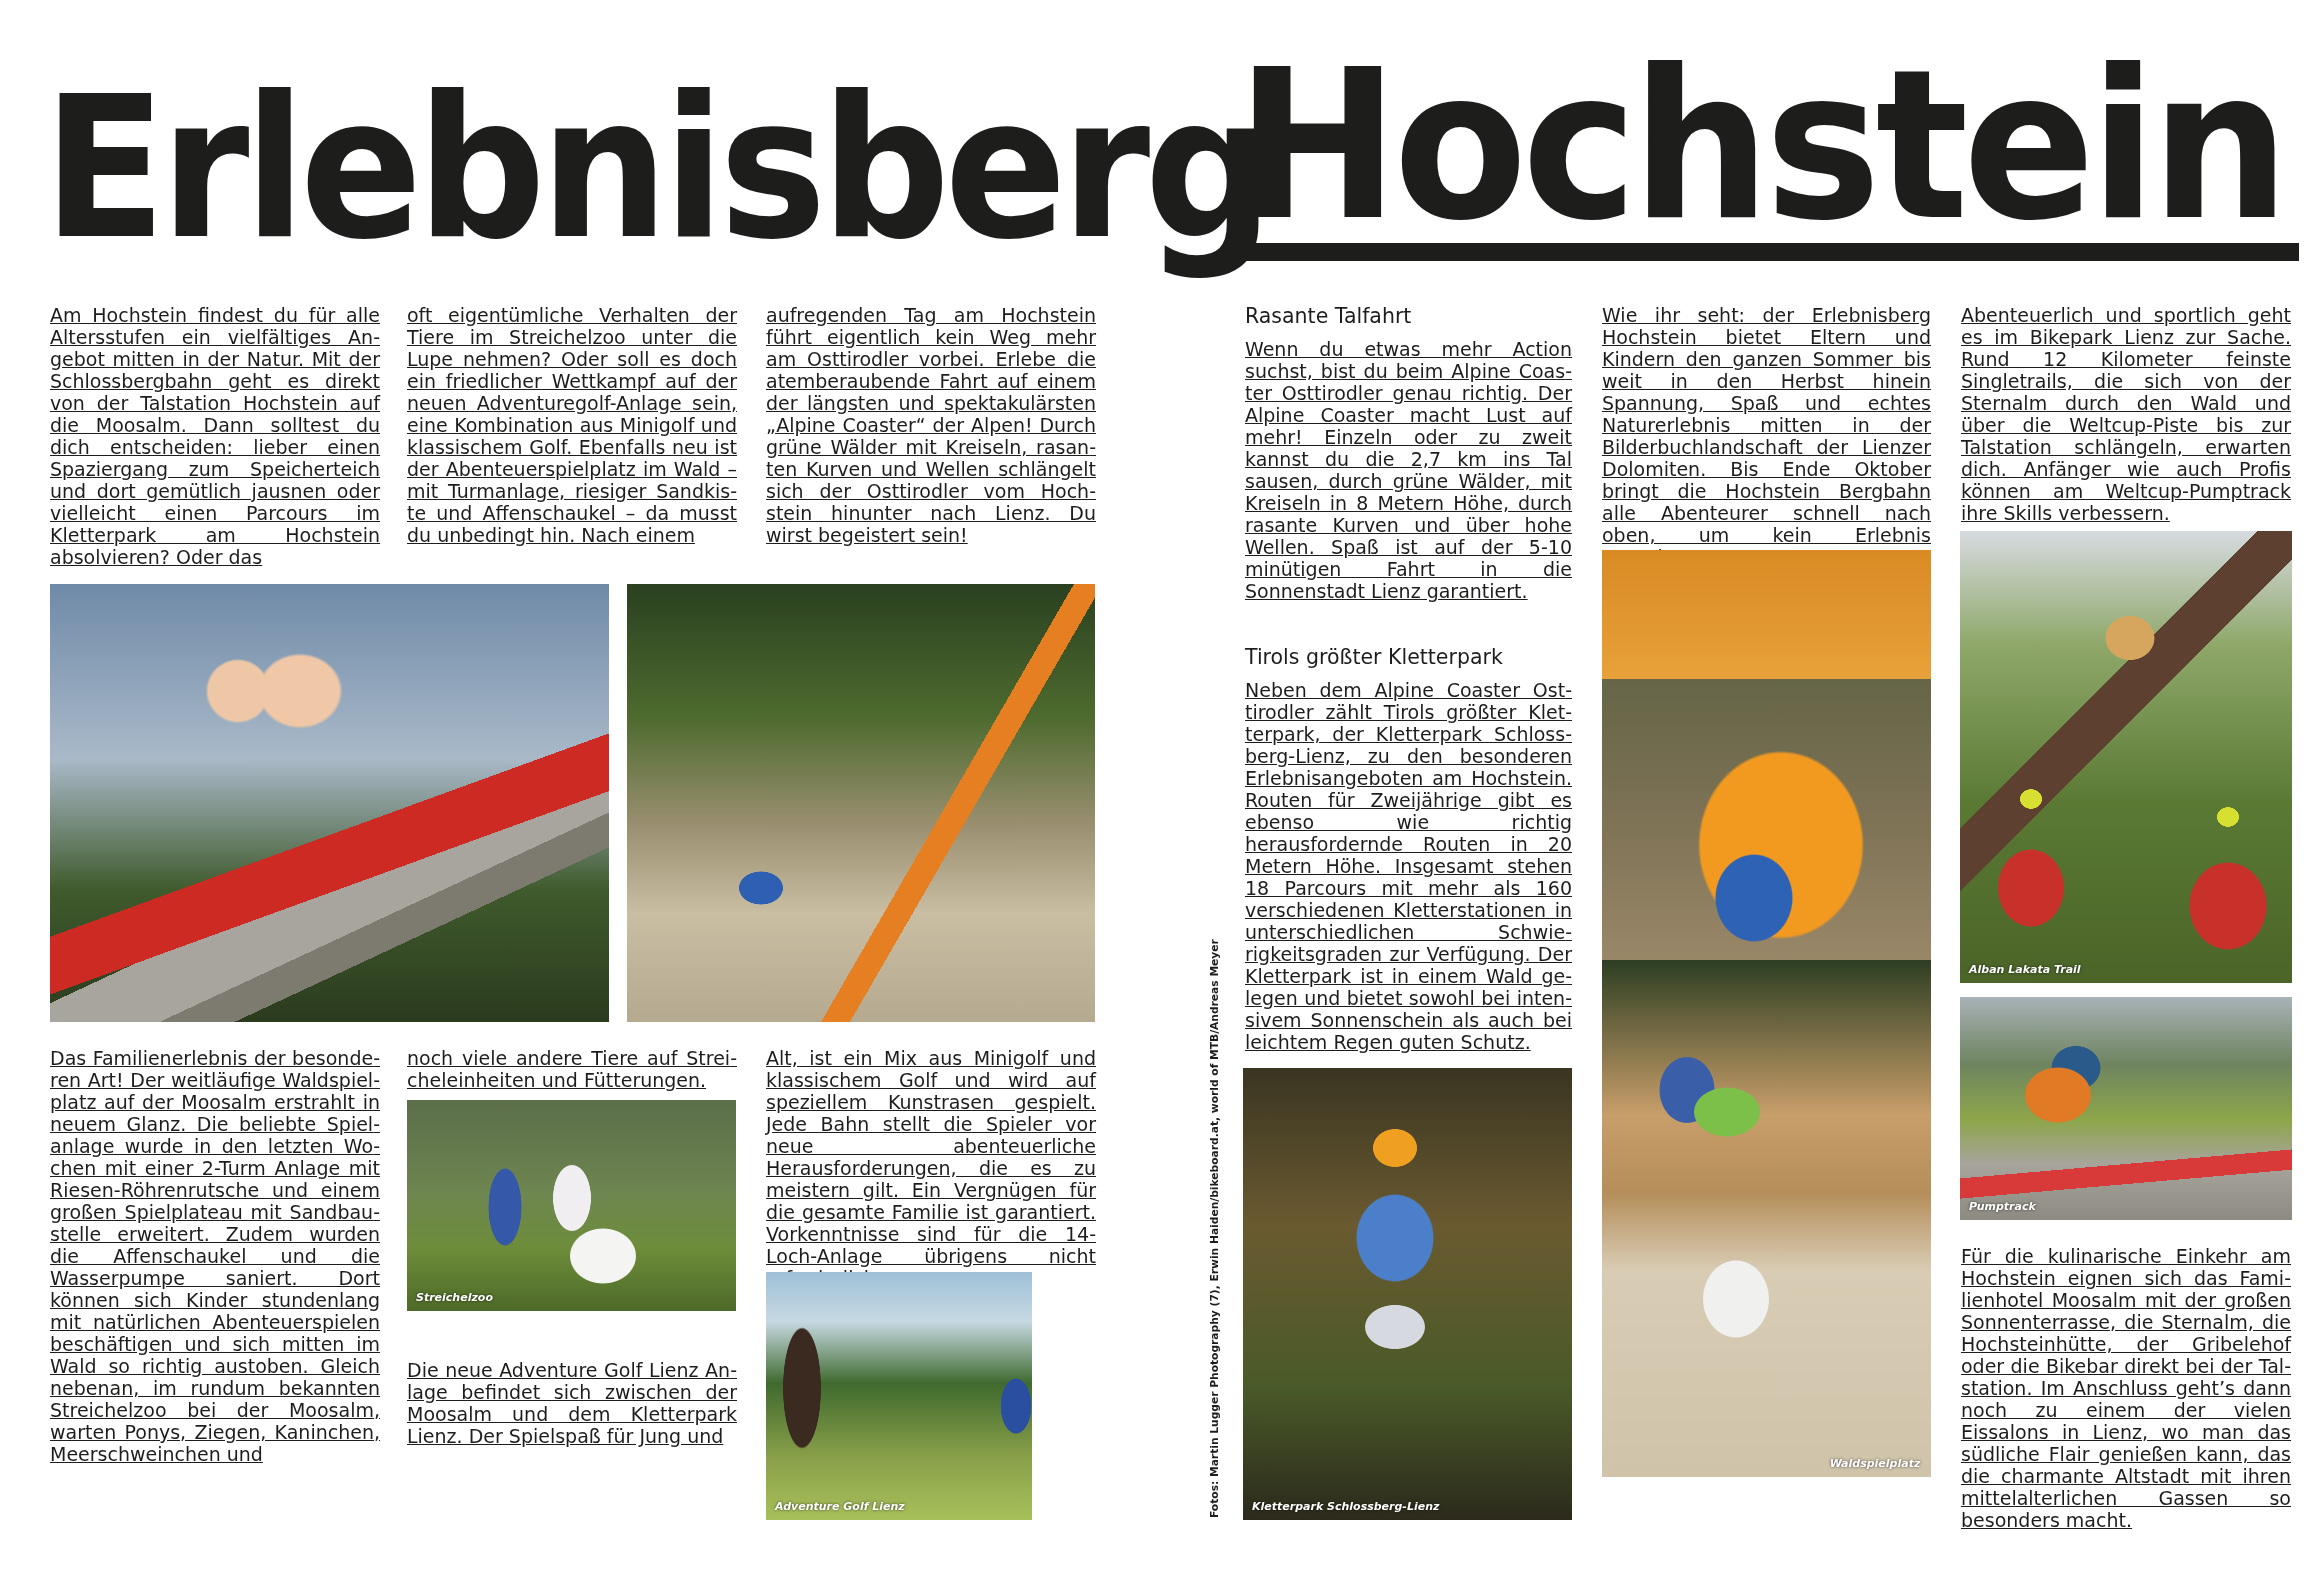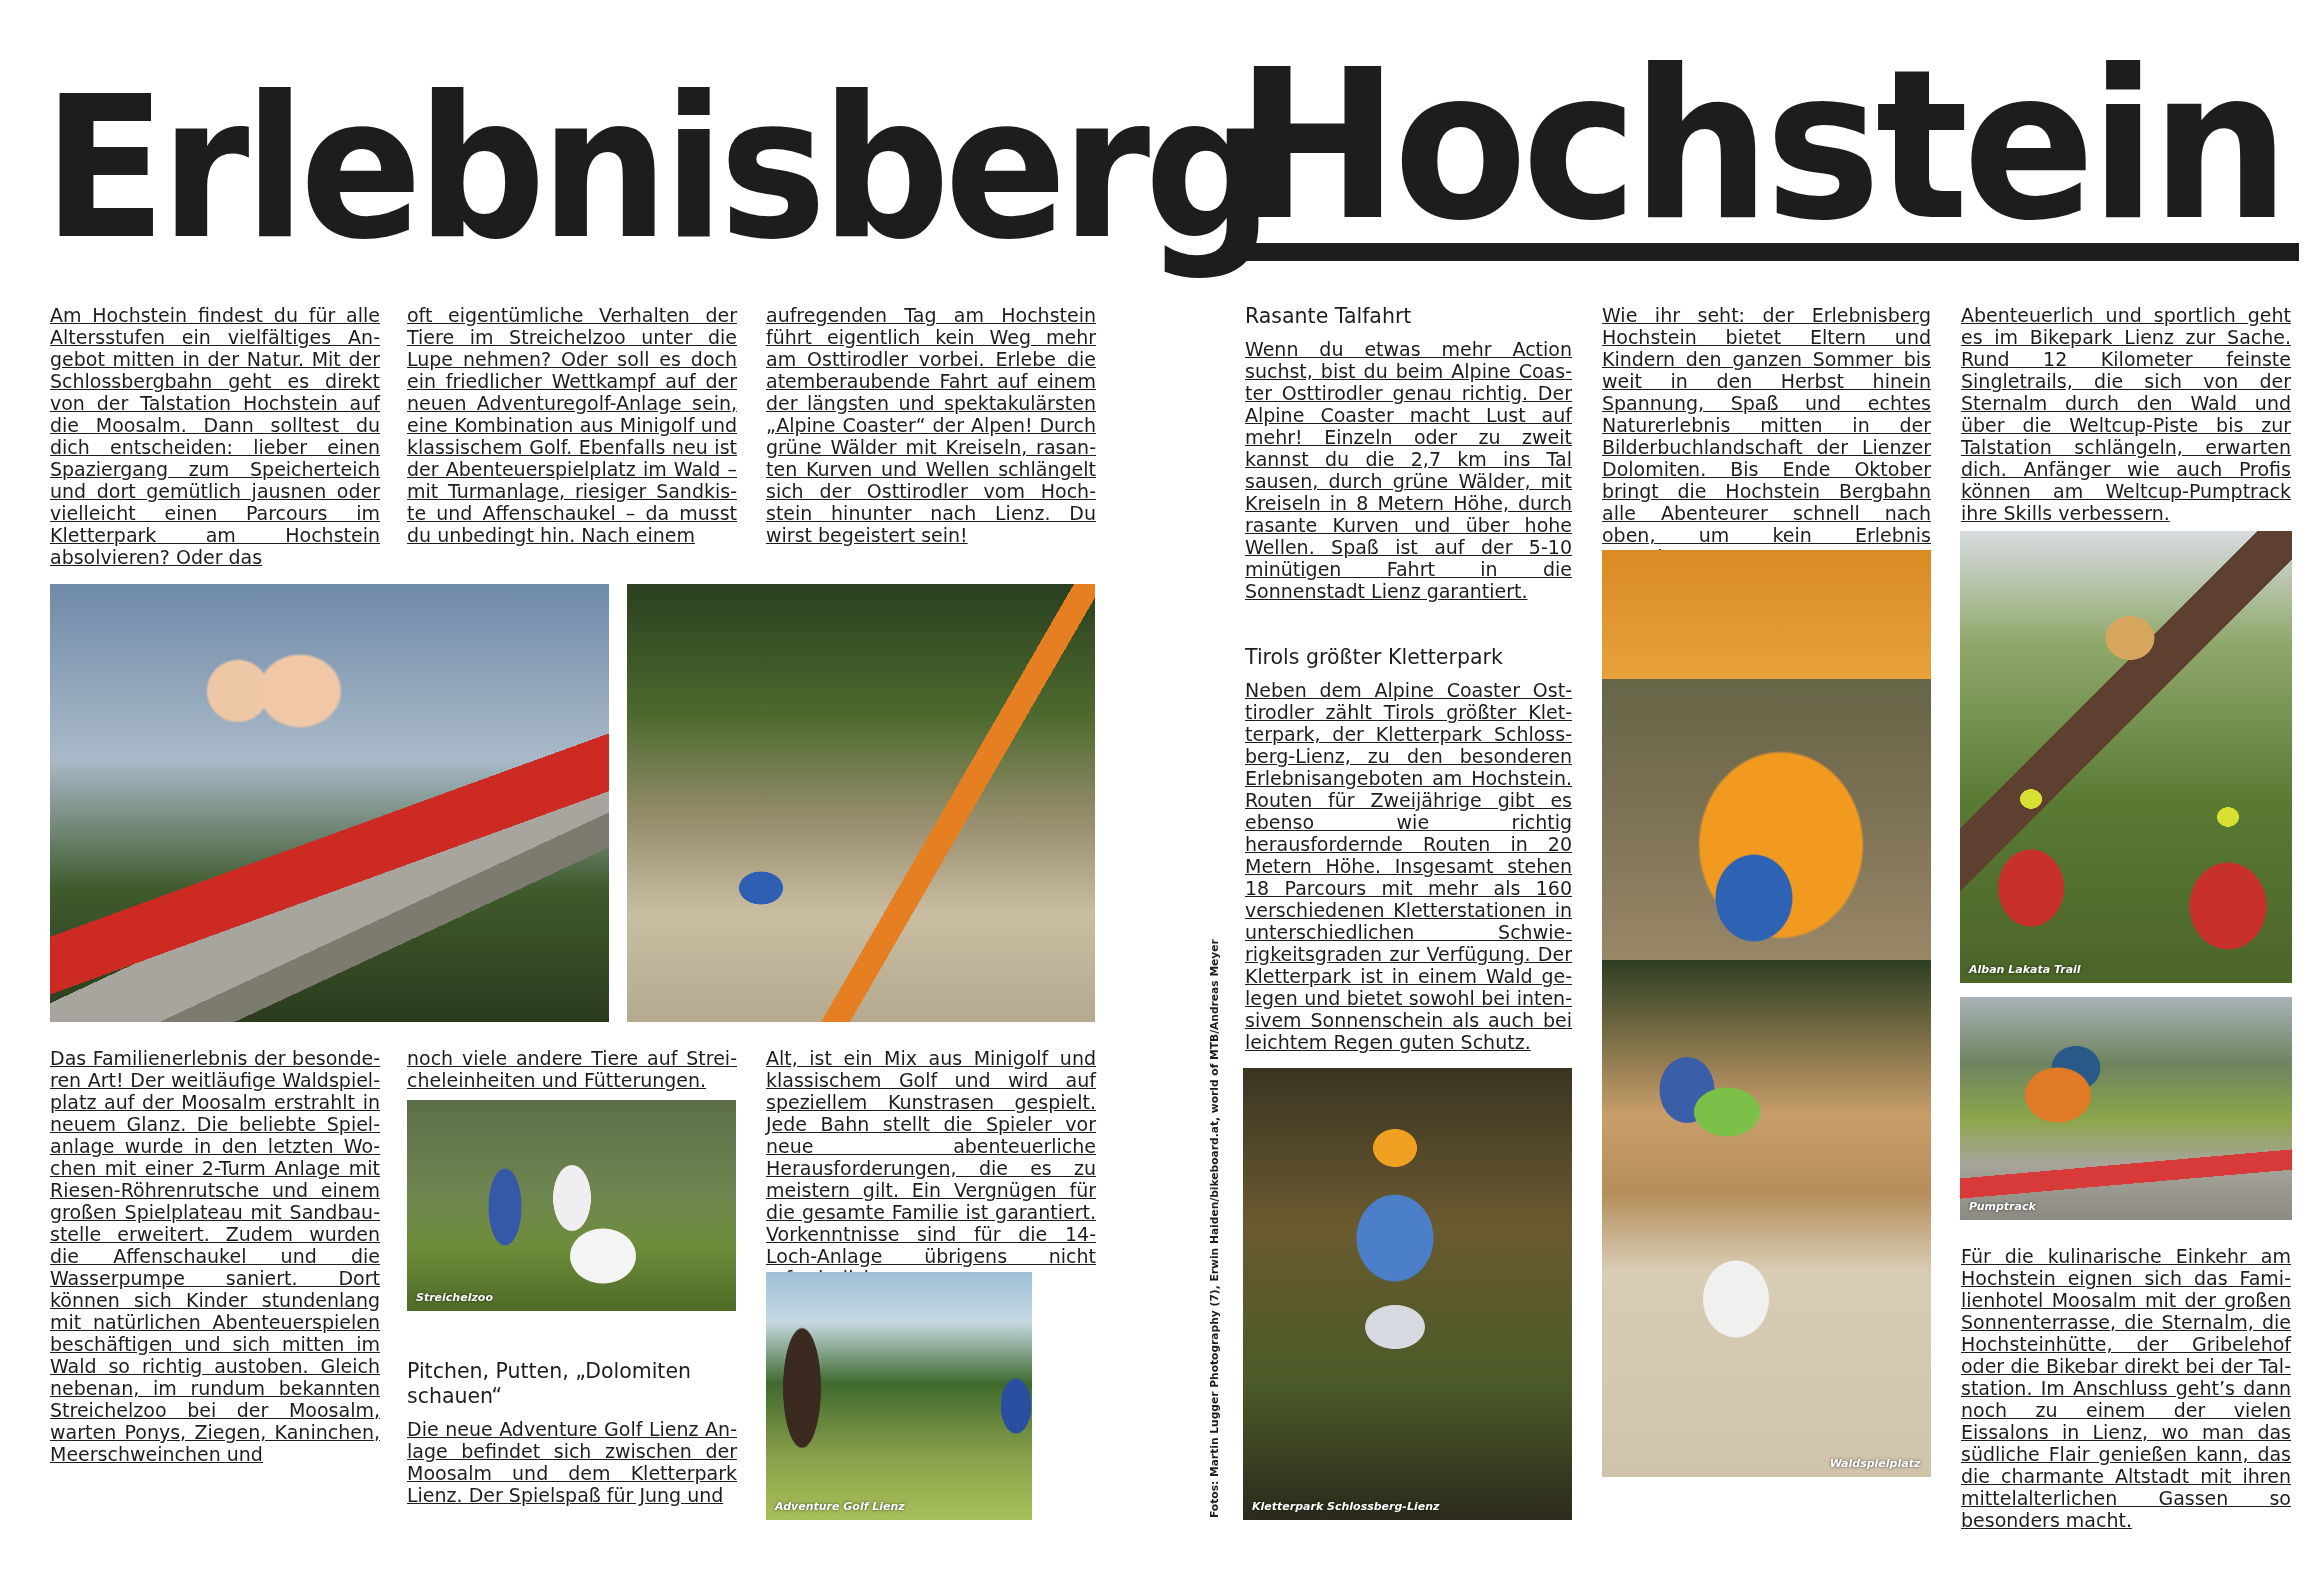--- a/index.html
+++ b/index.html
@@ -155,21 +155,20 @@
 </div>
 <div class="col" style="left:407px; top:1047px; width:330px;">
   <p>noch viele andere Tiere auf Strei­cheleinheiten und Fütterungen.</p>
 </div>
 
 <div class="photo" id="photo-streichelzoo">
   <span class="cap">Streichelzoo</span>
 </div>
 
 <div class="col" style="left:407px; top:1359px; width:330px;">
-  <div class="head">Pitchen, Putten, „Dolomiten schauen“</div>
   <p>Die neue Adventure Golf Lienz An­lage befindet sich zwischen der Moosalm und dem Kletterpark Lienz. Der Spielspaß für Jung und</p>
 </div>
 <div class="col" style="left:766px; top:1047px; width:330px;">
   <p>Alt, ist ein Mix aus Minigolf und klas­sischem Golf und wird auf speziel­lem Kunstrasen gespielt. Jede Bahn stellt die Spieler vor neue abenteu­erliche Herausforderungen, die es zu meistern gilt. Ein Vergnügen für die gesamte Familie ist garantiert. Vorkenntnisse sind für die 14-Loch-Anlage übrigens nicht erforderlich.</p>
 </div>
 
 <div class="photo" id="photo-adventuregolf">
   <span class="cap">Adventure Golf Lienz</span>
 </div>
 

